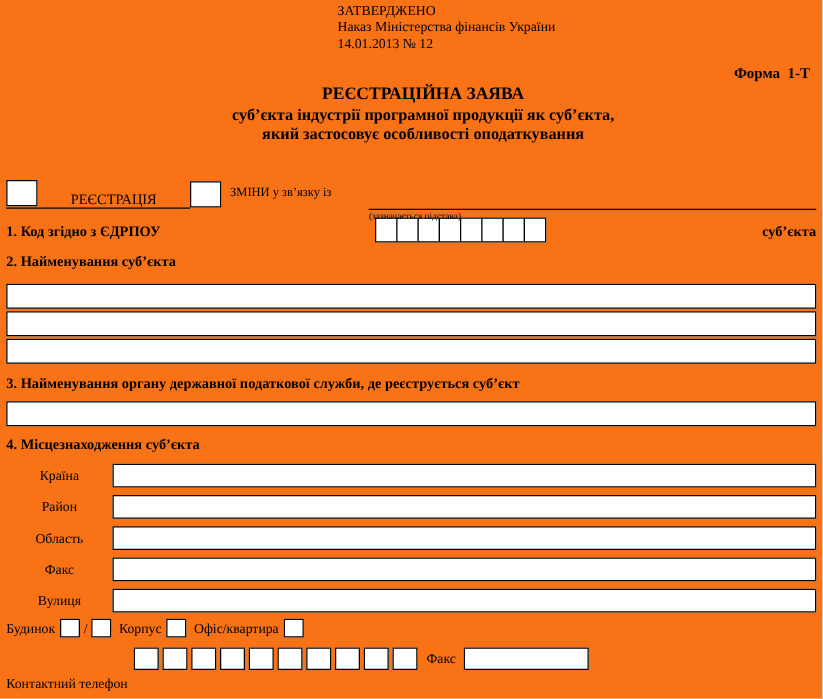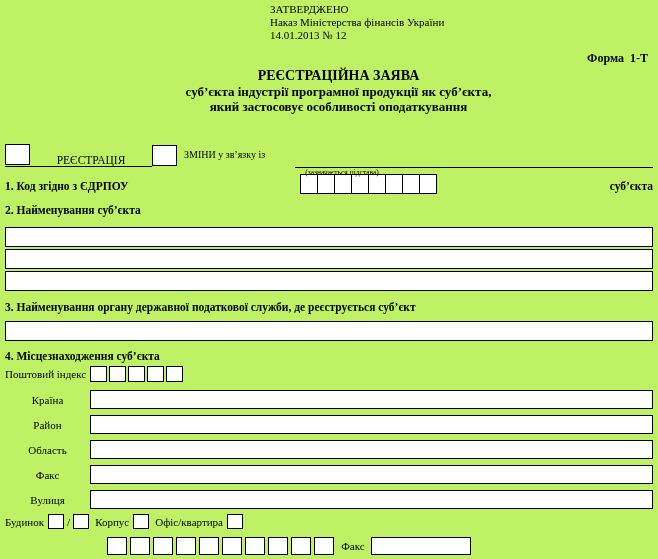--- a/index.html
+++ b/index.html
@@ -1,36 +1,36 @@
 <!DOCTYPE html>
 <html><head>
 <meta charset="utf-8">
 <style>
   html,body{margin:0;padding:0;background:#fff;}
   .page{
-    position:relative;width:658px;height:559px;background:#bef264;color:#000;
+    position:relative;width:658px;height:559px;background:#f97316;color:#000;
     font-family:"Liberation Serif","DejaVu Serif",serif;font-size:11px;overflow:hidden;
   }
   
   .approved{margin:3px 0 0 270px;line-height:13px;font-size:11px;}
   .form-label{margin-top:9px;text-align:right;padding-right:10px;font-weight:bold;font-size:12px;white-space:pre;font-family:Liberation Serif, serif;}
   
   .title{text-align:center;font-weight:bold;margin-left:19px;}
   .title-1{font-size:14px;line-height:17px;margin-top:1px;}
   .title-2{font-size:13px;line-height:15px;}
   
   .type-row{margin:31px 5px 0 5px;height:22px;display:flex;align-items:flex-start;}
   .cb{width:25px;height:21px;border:1px solid #000;box-sizing:border-box;background:#fff;flex:0 0 auto;}
   .reg-group{display:flex;align-items:flex-end;width:147px;height:22px;border-bottom:1px solid #000;box-sizing:border-box;}
   .reg-group .cb{margin-bottom:1px;}
   .reg-label{flex:1;text-align:center;font-size:11.5px;}
   .chg-label{margin:4px 0 0 7px;font-size:10px;}
   .reason-wrap{flex:1;margin-left:30px;position:relative;}
   .reason-line{height:22px;border-bottom:1px solid #000;}
-  .reason-caption{position:absolute;top:23px;left:10px;font-size:7.5px;line-height:9px;}
+  .reason-caption{position:absolute;top:23px;left:0;font-size:7.5px;line-height:9px;}
   
   .sec1-row{margin:7px 5px 0 5px;display:flex;align-items:flex-end;justify-content:space-between;}
   .sec-h{font-weight:bold;font-size:11.5px;line-height:13px;}
   .sec1-label{margin-right:6px;padding-bottom:1px;}
   .sec1-suffix{margin-left:7px;padding-bottom:1px;}
   .edrpou-strip{display:flex;}
   .cell-edrpou{width:18px;height:20px;border:1px solid #000;box-sizing:border-box;margin-left:-1px;background:#fff;}
   .edrpou-strip .cell-edrpou:first-child{margin-left:0;}
   
   .h-block{margin:10px 5px 0 5px;}
@@ -113,30 +113,20 @@
     <div class="frow"></div>
     <div class="frow"></div>
     <div class="frow"></div>
   </div>
 
   <div class="h-block sec-h">3. Найменування органу державної податкової служби, де реєструється суб’єкт</div>
   <div class="tax-box"></div>
 
   <div class="h-block sec-h" style="margin-top:9px;">4. Місцезнаходження суб’єкта</div>
 
-  <div class="postal-row">
-    <span class="postal-label">Поштовий індекс</span>
-    <span class="phone-cells">
-        <span class="cell-postal"></span>
-        <span class="cell-postal"></span>
-        <span class="cell-postal"></span>
-        <span class="cell-postal"></span>
-        <span class="cell-postal"></span>
-      </span>
-  </div>
 
   <div class="addr-row first">
     <span class="addr-label">Країна</span>
     <span class="addr-box"></span>
   </div>
   <div class="addr-row">
     <span class="addr-label">Район</span>
     <span class="addr-box"></span>
   </div>
   <div class="addr-row">

